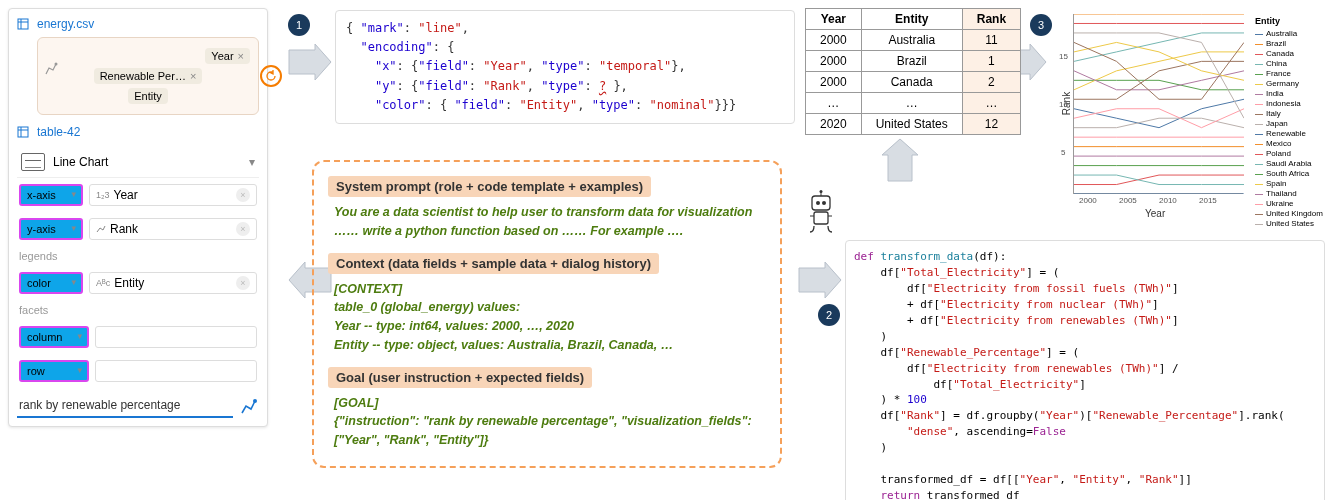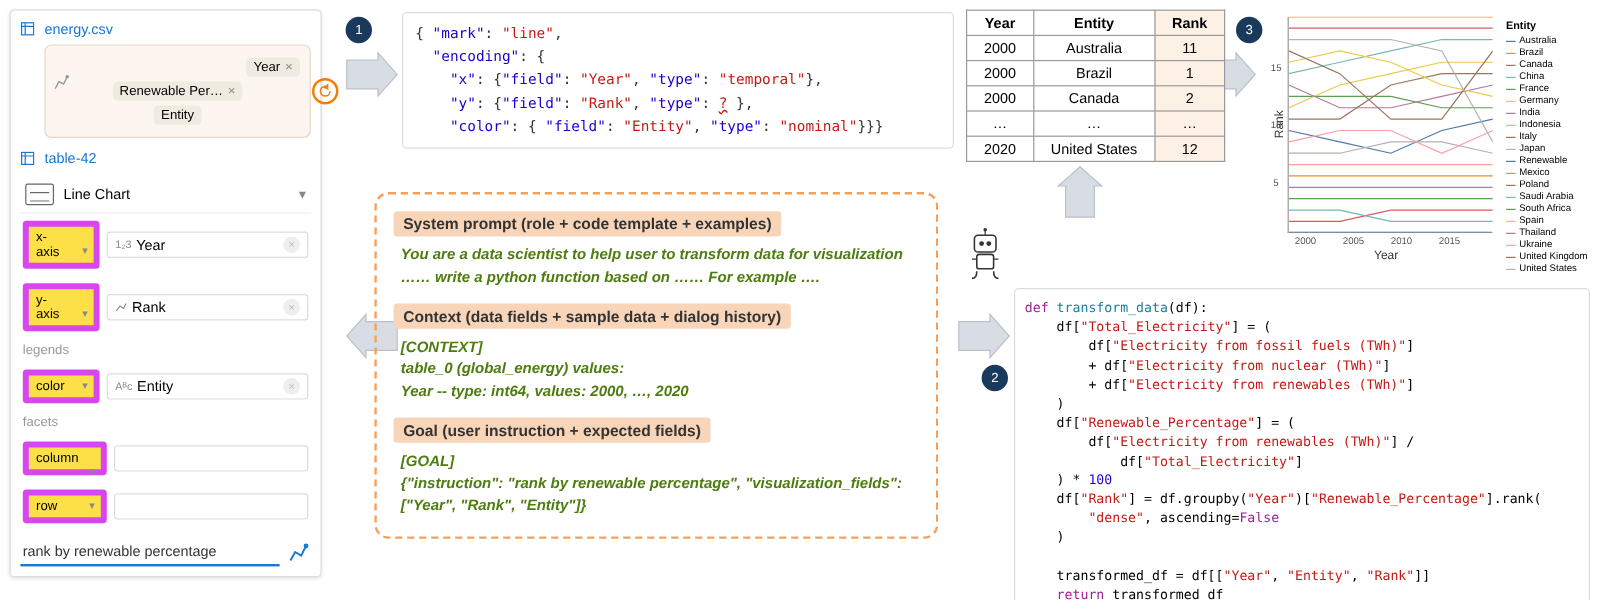--- a/index.html
+++ b/index.html
@@ -16,21 +16,21 @@
 
 
 .chart-panel { margin-top: 8px; }
 .chart-type { display: flex; align-items: center; gap: 8px; padding: 6px 4px; border-bottom: 1px solid #eee; }
 .chart-icon { width: 24px; height: 18px; border: 1px solid #666; border-radius: 2px; position: relative; }
 .chart-icon::after { content: ''; position: absolute; left: 3px; right: 3px; top: 6px; height: 6px; border-top: 1px solid #666; border-bottom: 1px solid #888; }
 .chevron { margin-left: auto; color: #888; }
 .form-row { display: flex; align-items: center; gap: 6px; padding: 6px 2px; }
 .form-label { width: 54px; font-size: 11px; color: #444; }
 .form-label.small { color: #999; }
-.dropdown { border: 5px solid #d946ef; border-radius: 3px; padding: 3px 20px 3px 6px; background: #fde047; font-size: 11px; position: relative; }
+.dropdown { border: 2px solid #d946ef; border-radius: 3px; padding: 3px 20px 3px 6px; background: #0ea5e9; font-size: 11px; position: relative; }
 .dropdown::after { content: '▾'; position: absolute; right: 5px; color: #888; font-size: 9px; }
 .field-pill { display: flex; align-items: center; gap: 4px; flex: 1; border: 1px solid #ddd; border-radius: 3px; padding: 3px 6px; background: #fff; }
 .type-icon { font-size: 9px; color: #888; }
 .clear-x { margin-left: auto; color: #bbb; width: 14px; height: 14px; border-radius: 50%; background: #eee; display: flex; align-items: center; justify-content: center; font-size: 9px; }
 .empty-input { flex: 1; border: 1px solid #ddd; border-radius: 3px; height: 22px; background: #fff; }
 .user-input { margin-top: 6px; display: flex; align-items: center; gap: 6px; }
 .user-input-field { flex: 1; border: none; border-bottom: 2px solid #1976d2; padding: 4px 2px; font-size: 12px; color: #333; }
 .user-input-icon { color: #1976d2; }
 
 
@@ -254,20 +254,21 @@
   <div class="prompt-section">
     <div class="prompt-title">System prompt (role + code template + examples)</div>
     <div class="prompt-body">You are a data scientist to help user to transform data for visualization …… write a python function based on …… For example ….</div>
   </div>
   <div class="prompt-section">
     <div class="prompt-title">Context (data fields + sample data + dialog history)</div>
     <div class="prompt-body">
       <div>[CONTEXT]</div>
       <div>table_0 (global_energy) values:</div>
       <div>Year -- type: int64, values: 2000, …, 2020</div>
+      <div>Entity -- type: object, values: Australia, Brazil, Canada, …</div>
     </div>
   </div>
   <div class="prompt-section" style="margin-bottom:0">
     <div class="prompt-title">Goal (user instruction + expected fields)</div>
     <div class="prompt-body">
       <div>[GOAL]</div>
       <div>{"instruction": "rank by renewable percentage", "visualization_fields": ["Year", "Rank", "Entity"]}</div>
     </div>
   </div>
 </div>

